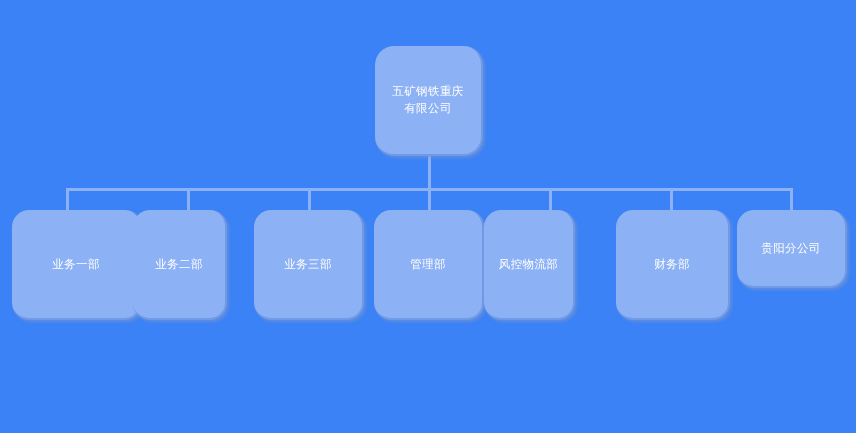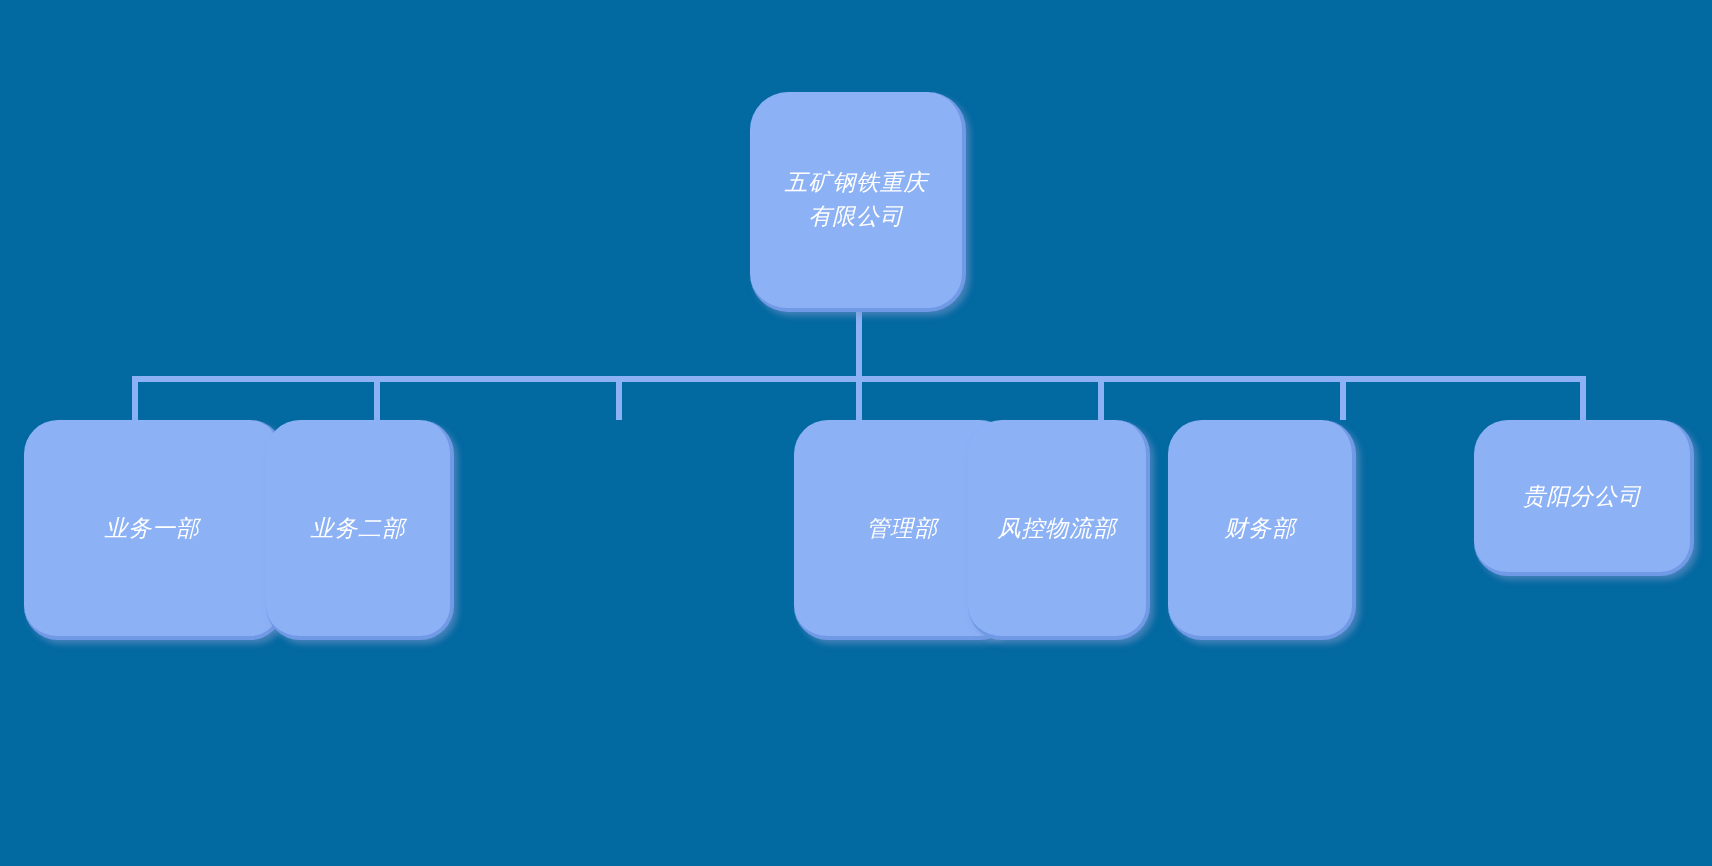--- a/index.html
+++ b/index.html
@@ -8,23 +8,22 @@
     padding: 0;
     background: #ffffff;
   }
   body {
     font-family: "DejaVu Sans", "Liberation Sans", sans-serif;
   }
   #chart-canvas {
     position: relative;
     width: 856px;
     height: 433px;
-    background: #0369a1;
+    background: #3b82f6;
     overflow: hidden;
-    font-style: italic;
   }
 
   
   .connector {
     position: absolute;
     background: #8CB1F5;
   }
   .connector-v { width: 3px; }
   .connector-h { height: 3px; }
 
@@ -81,30 +80,33 @@
   </div>
 
   <div class="node" style="left:12px; top:210px; width:130px; height:110px;">
     <span class="node-label">业务一部</span>
   </div>
 
   <div class="node" style="left:133px; top:210px; width:94px; height:110px;">
     <span class="node-label">业务二部</span>
   </div>
 
+  <div class="node" style="left:254px; top:210px; width:110px; height:110px;">
+    <span class="node-label">业务三部</span>
+  </div>
 
-  <div class="node" style="left:397px; top:210px; width:110px; height:110px;">
+  <div class="node" style="left:374px; top:210px; width:110px; height:110px;">
     <span class="node-label">管理部</span>
   </div>
 
   <div class="node" style="left:484px; top:210px; width:91px; height:110px;">
     <span class="node-label">风控物流部</span>
   </div>
 
-  <div class="node" style="left:584px; top:210px; width:94px; height:110px;">
+  <div class="node" style="left:616px; top:210px; width:114px; height:110px;">
     <span class="node-label">财务部</span>
   </div>
 
   <div class="node" style="left:737px; top:210px; width:110px; height:78px;">
     <span class="node-label">贵阳分公司</span>
   </div>
 
 </div>
 
 </body></html>

